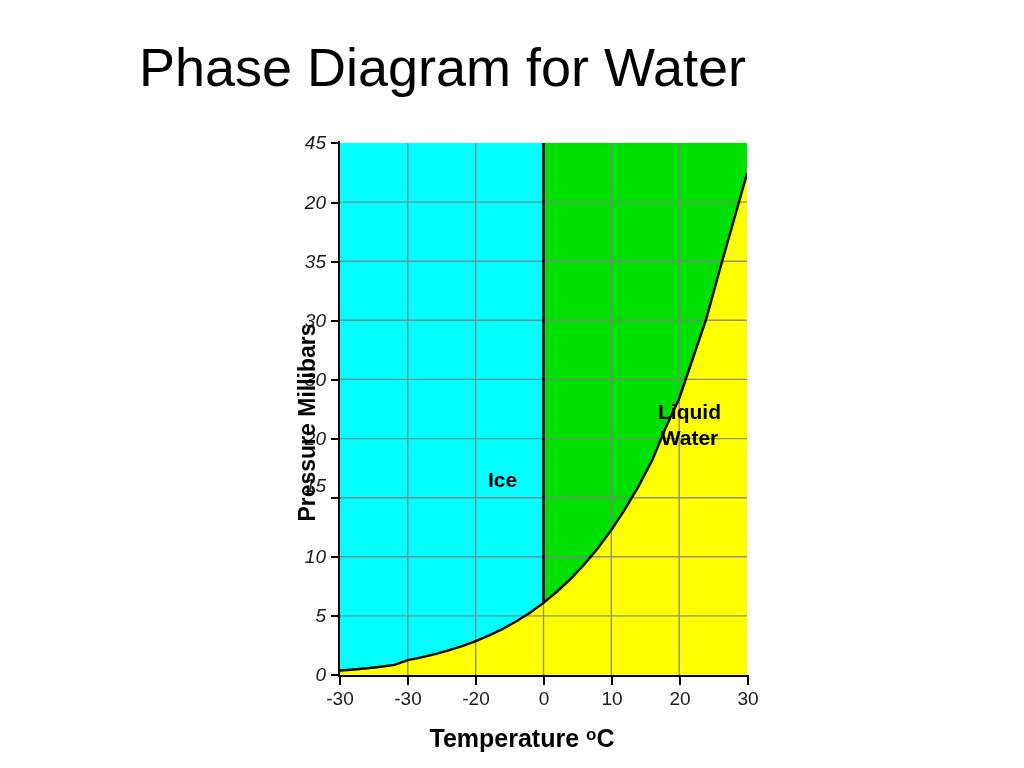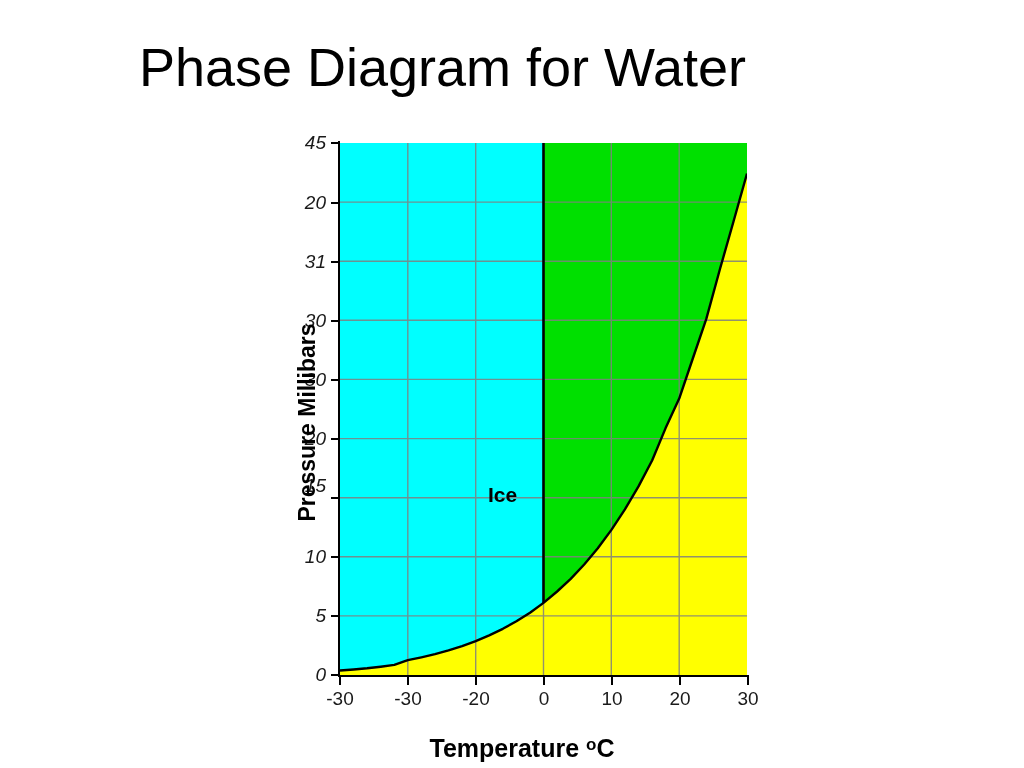--- a/index.html
+++ b/index.html
@@ -113,37 +113,36 @@
     position: absolute;
     left: 0;
     top: 598px;
     width: 520px;
     text-align: center;
     font-family: "Liberation Sans", sans-serif;
     font-size: 25px;
     font-weight: bold;
     color: #000000;
     white-space: nowrap;
-    margin-top: 10px;
   }
   #x-axis-title sup {
     font-size: 17px;
     vertical-align: 7px;
   }
 
   .region-label {
     position: absolute;
     font-family: "Liberation Sans", sans-serif;
     font-size: 21px;
     font-weight: bold;
     color: #000000;
     white-space: nowrap;
     line-height: 1.22;
   }
-  #label-ice    { left: 148px; top: 339px; }
+  #label-ice    { left: 148px; top: 324px; }
   #label-liquid { left: 318px; top: 256px; text-align: center; }
 </style>
 </head>
 <body>
 
 <div id="slide-title">Phase Diagram for Water</div>
 
 <div id="figure">
 
   <div id="plot">
@@ -182,20 +181,24 @@
                L 149.2,492.4 L 162.8,485.8 L 176.4,478.3 L 190.0,469.7 L 203.5,459.9
                L 217.1,448.5 L 230.7,435.9 L 244.2,421.5 L 257.8,405.3 L 271.4,386.9
                L 284.9,366.3 L 298.5,343.4 L 312.1,317.5 L 325.6,285.1 L 339.2,255.6
                L 352.8,215.5 L 366.3,175.9 L 379.9,126.2 L 393.5,78.5 L 407,30.5"></path>
 
       <line id="curve-melting" x1="203.5" y1="459.9" x2="203.5" y2="0" stroke="#000000" stroke-width="2.6"></line>
     </svg>
 
     <div class="region-label" id="label-ice">Ice</div>
 
+    <div class="region-label" id="label-liquid">
+      <div>Liquid</div>
+      <div>Water</div>
+    </div>
 
   </div>
 
   <div class="axis-line" id="y-axis-line"></div>
   <div class="axis-line" id="x-axis-line"></div>
 
   <div class="tick tick-y" style="top:548px"></div>
   <div class="tick tick-y" style="top:489px"></div>
   <div class="tick tick-y" style="top:430px"></div>
   <div class="tick tick-y" style="top:371px"></div>
@@ -206,21 +209,21 @@
   <div class="tick tick-y" style="top:76px"></div>
   <div class="tick tick-y" style="top:16px"></div>
 
   <div class="tick-label tick-label-y" style="top:549px">0</div>
   <div class="tick-label tick-label-y" style="top:490px">5</div>
   <div class="tick-label tick-label-y" style="top:431px">10</div>
   <div class="tick-label tick-label-y" style="top:360px">15</div>
   <div class="tick-label tick-label-y" style="top:313px">20</div>
   <div class="tick-label tick-label-y" style="top:254px">30</div>
   <div class="tick-label tick-label-y" style="top:195px">30</div>
-  <div class="tick-label tick-label-y" style="top:136px">31</div>
+  <div class="tick-label tick-label-y" style="top:136px">35</div>
   <div class="tick-label tick-label-y" style="top:77px">20</div>
   <div class="tick-label tick-label-y" style="top:17px">45</div>
 
   <div class="tick tick-x" style="left:77px"></div>
   <div class="tick tick-x" style="left:145px"></div>
   <div class="tick tick-x" style="left:213px"></div>
   <div class="tick tick-x" style="left:281px"></div>
   <div class="tick tick-x" style="left:349px"></div>
   <div class="tick tick-x" style="left:417px"></div>
   <div class="tick tick-x" style="left:485px"></div>

